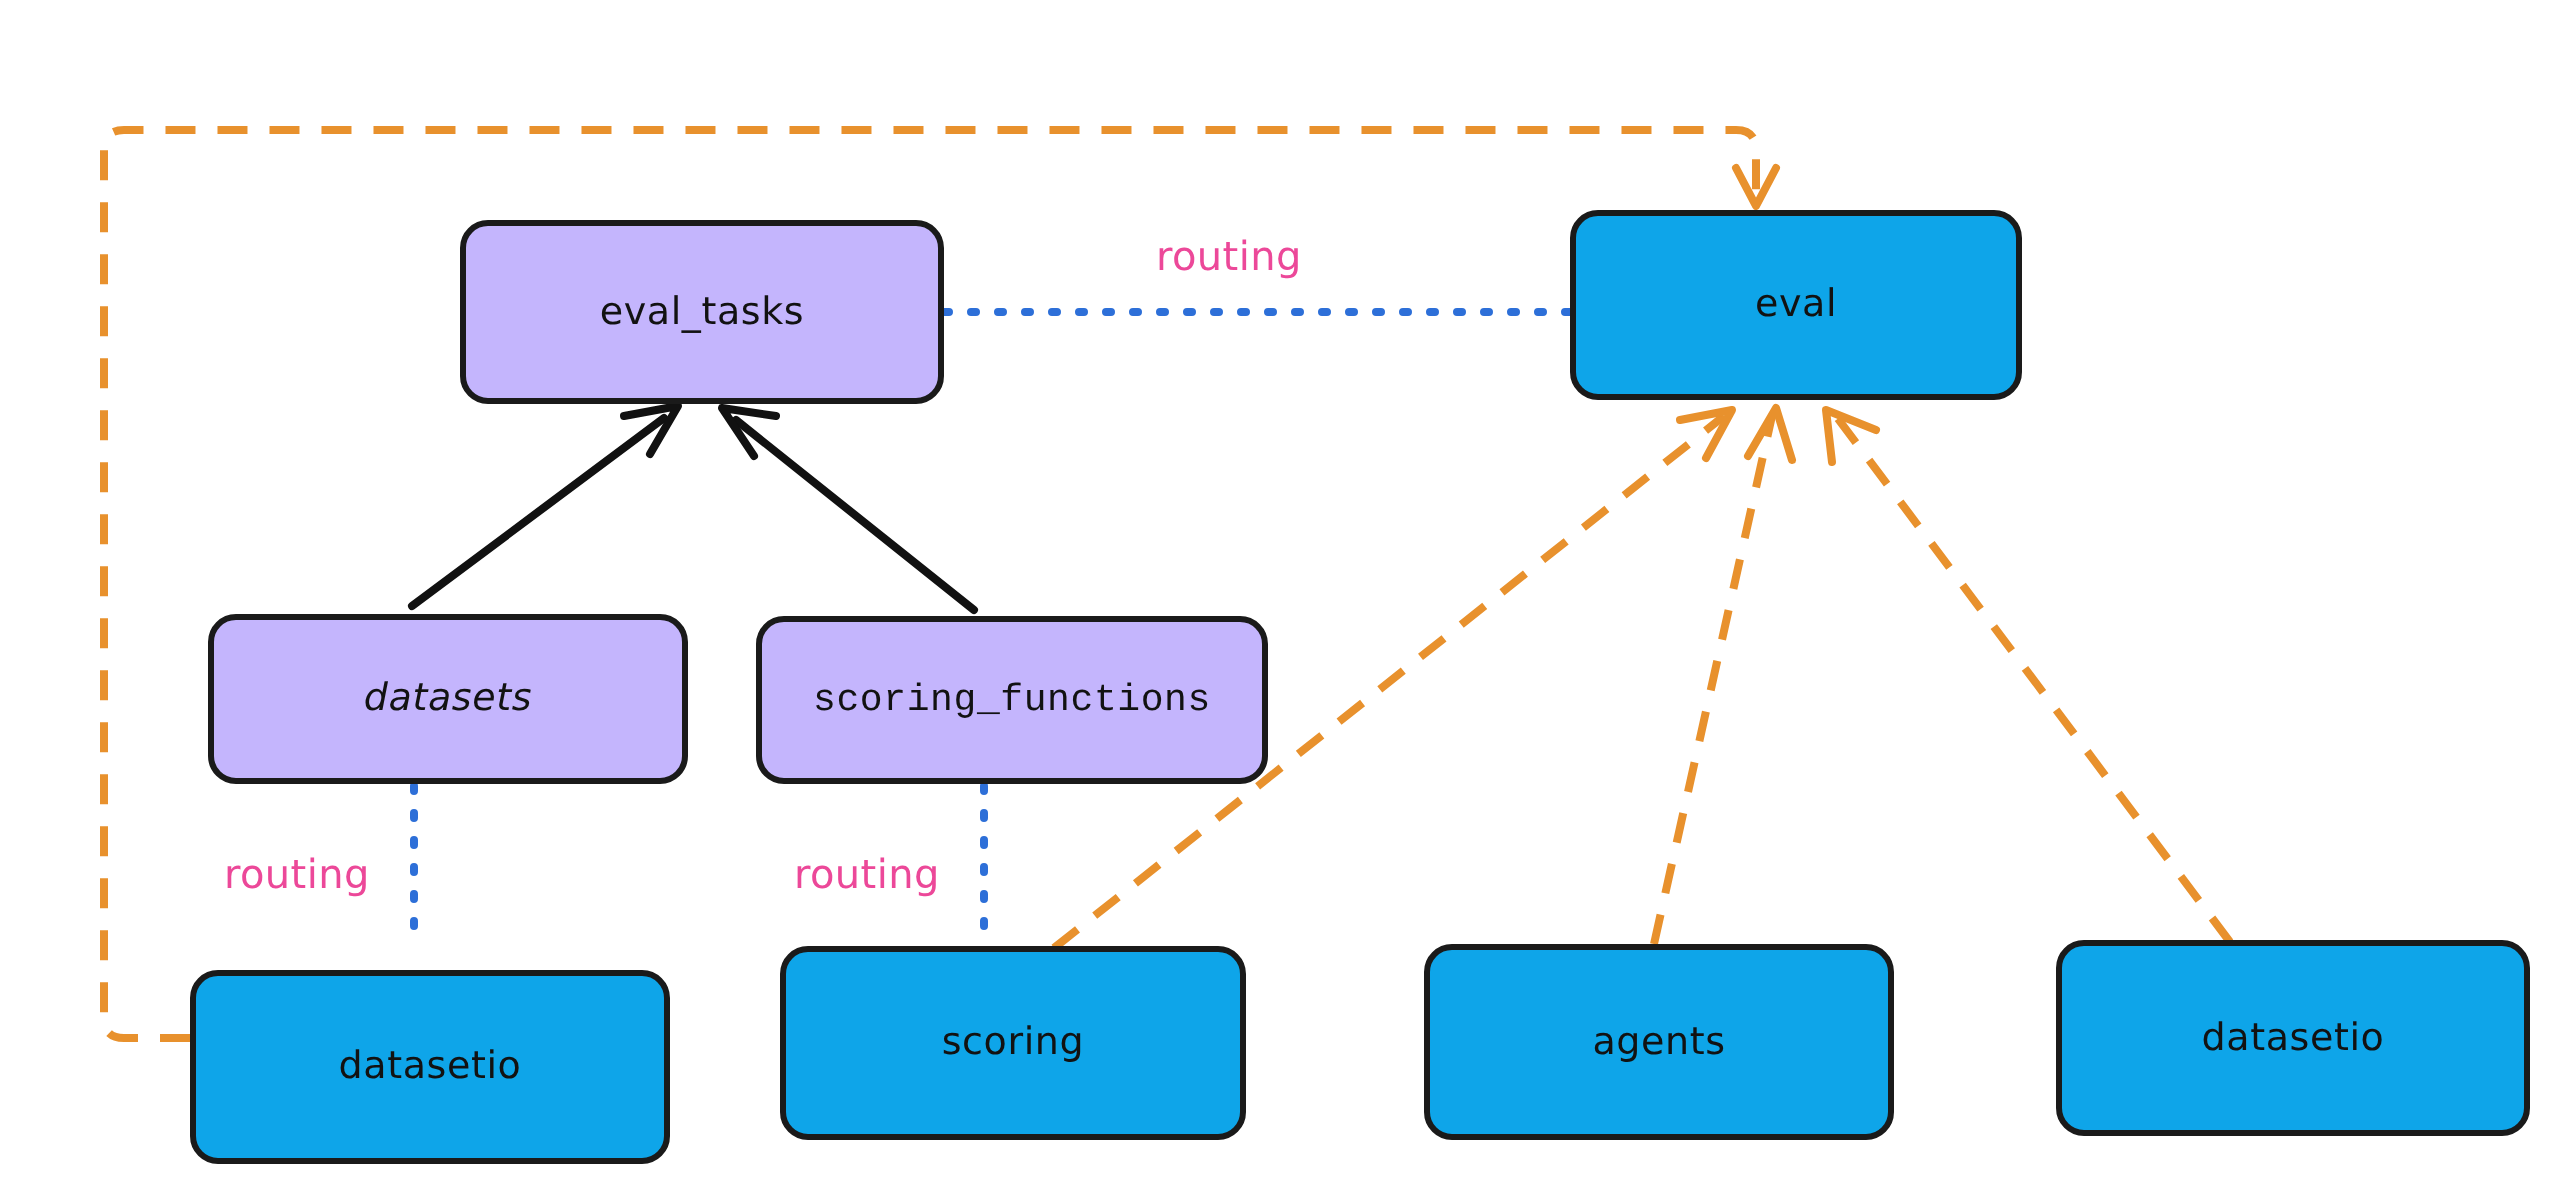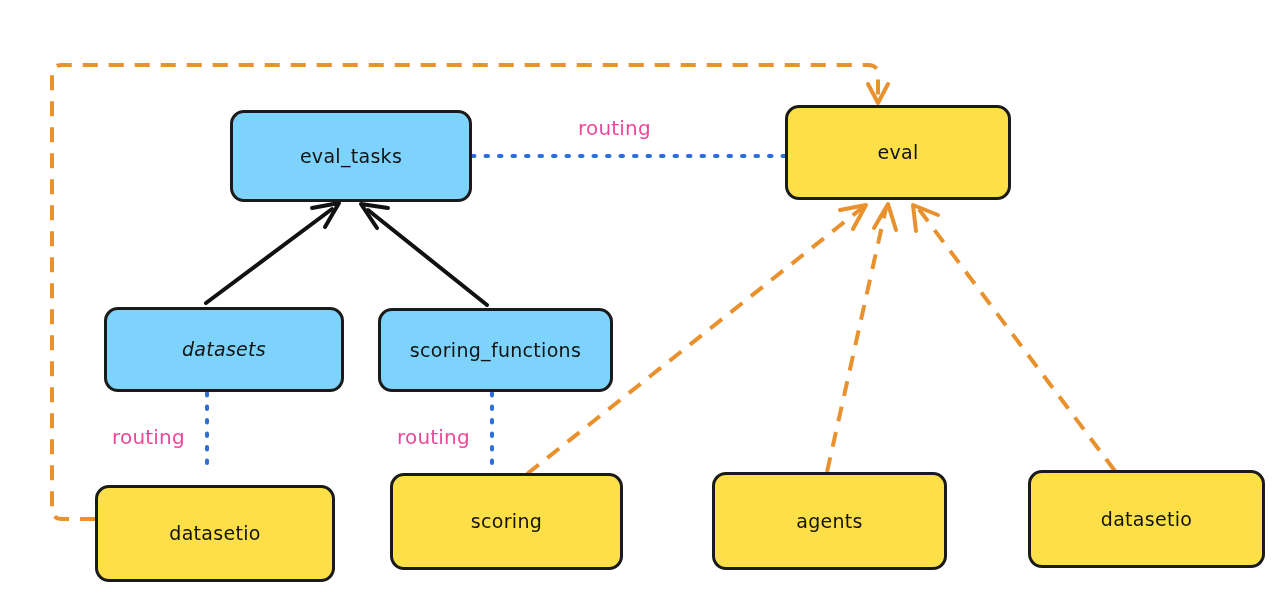--- a/index.html
+++ b/index.html
@@ -35,22 +35,22 @@
     align-items: center;
     justify-content: center;
     text-align: center;
     color: #121212;
     font-family: "DejaVu Sans", sans-serif;
     font-size: 19px;
     letter-spacing: 0.3px;
     line-height: 1.1;
     z-index: 3;
   }
-  .node.blue  { background: #7dd3fc; }
-  .node.green { background: #fde047; }
+  .node.blue  { background: #c4b5fd; }
+  .node.green { background: #0ea5e9; }
   .node-label { pointer-events: none; }
 
   .edge-label {
     position: absolute;
     color: #ec4899;
     font-family: "DejaVu Sans", sans-serif;
     font-size: 20px;
     letter-spacing: 0.2px;
     white-space: nowrap;
     z-index: 4;
@@ -117,21 +117,21 @@
   </div>
 
   <div class="node green" style="left:785px; top:105px; width:226px; height:95px;">
     <span class="node-label">eval</span>
   </div>
 
   <div class="node blue" style="left:104px; top:307px; width:240px; height:85px;font-style:italic;">
     <span class="node-label">datasets</span>
   </div>
 
-  <div class="node blue" style="left:378px; top:308px; width:235px; height:84px;">
+  <div class="node blue" style="left:378px; top:308px; width:256px; height:84px;font-family:Liberation Mono, monospace;">
     <span class="node-label">scoring_functions</span>
   </div>
 
   <div class="node green" style="left:95px; top:475px; width:240px; height:97px;margin-top:10px;">
     <span class="node-label">datasetio</span>
   </div>
 
   <div class="node green" style="left:390px; top:473px; width:233px; height:97px;">
     <span class="node-label">scoring</span>
   </div>

